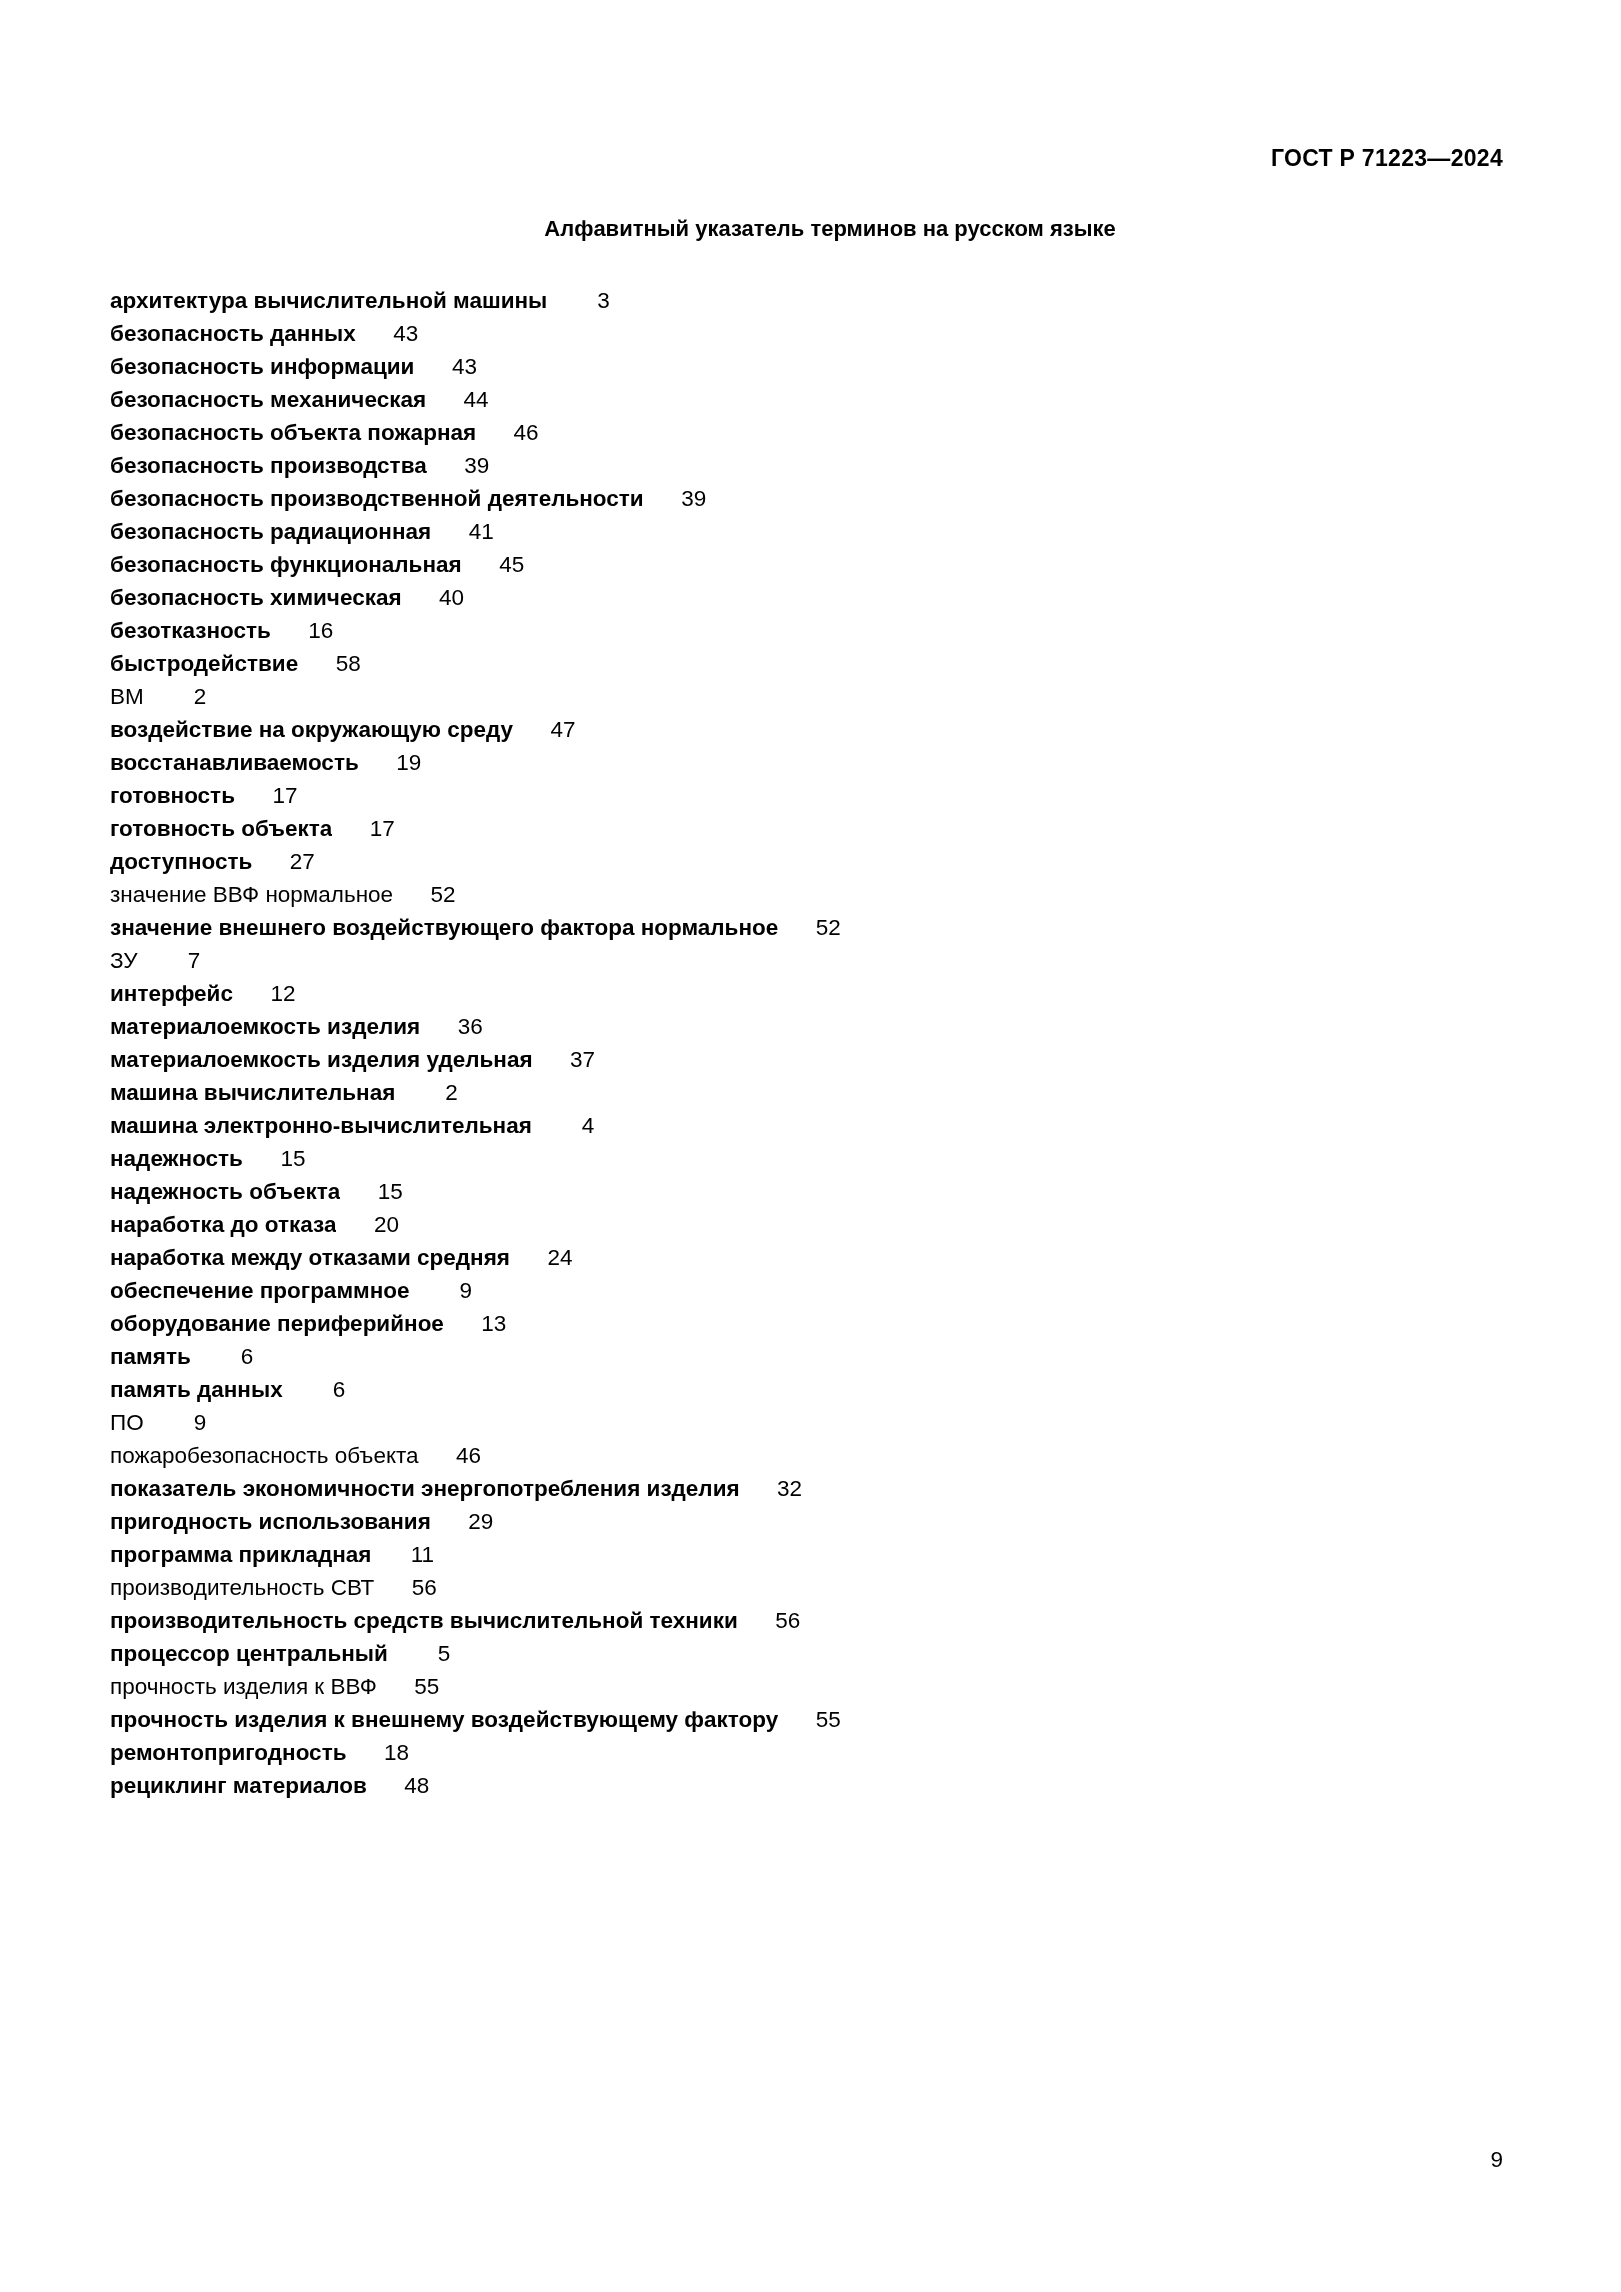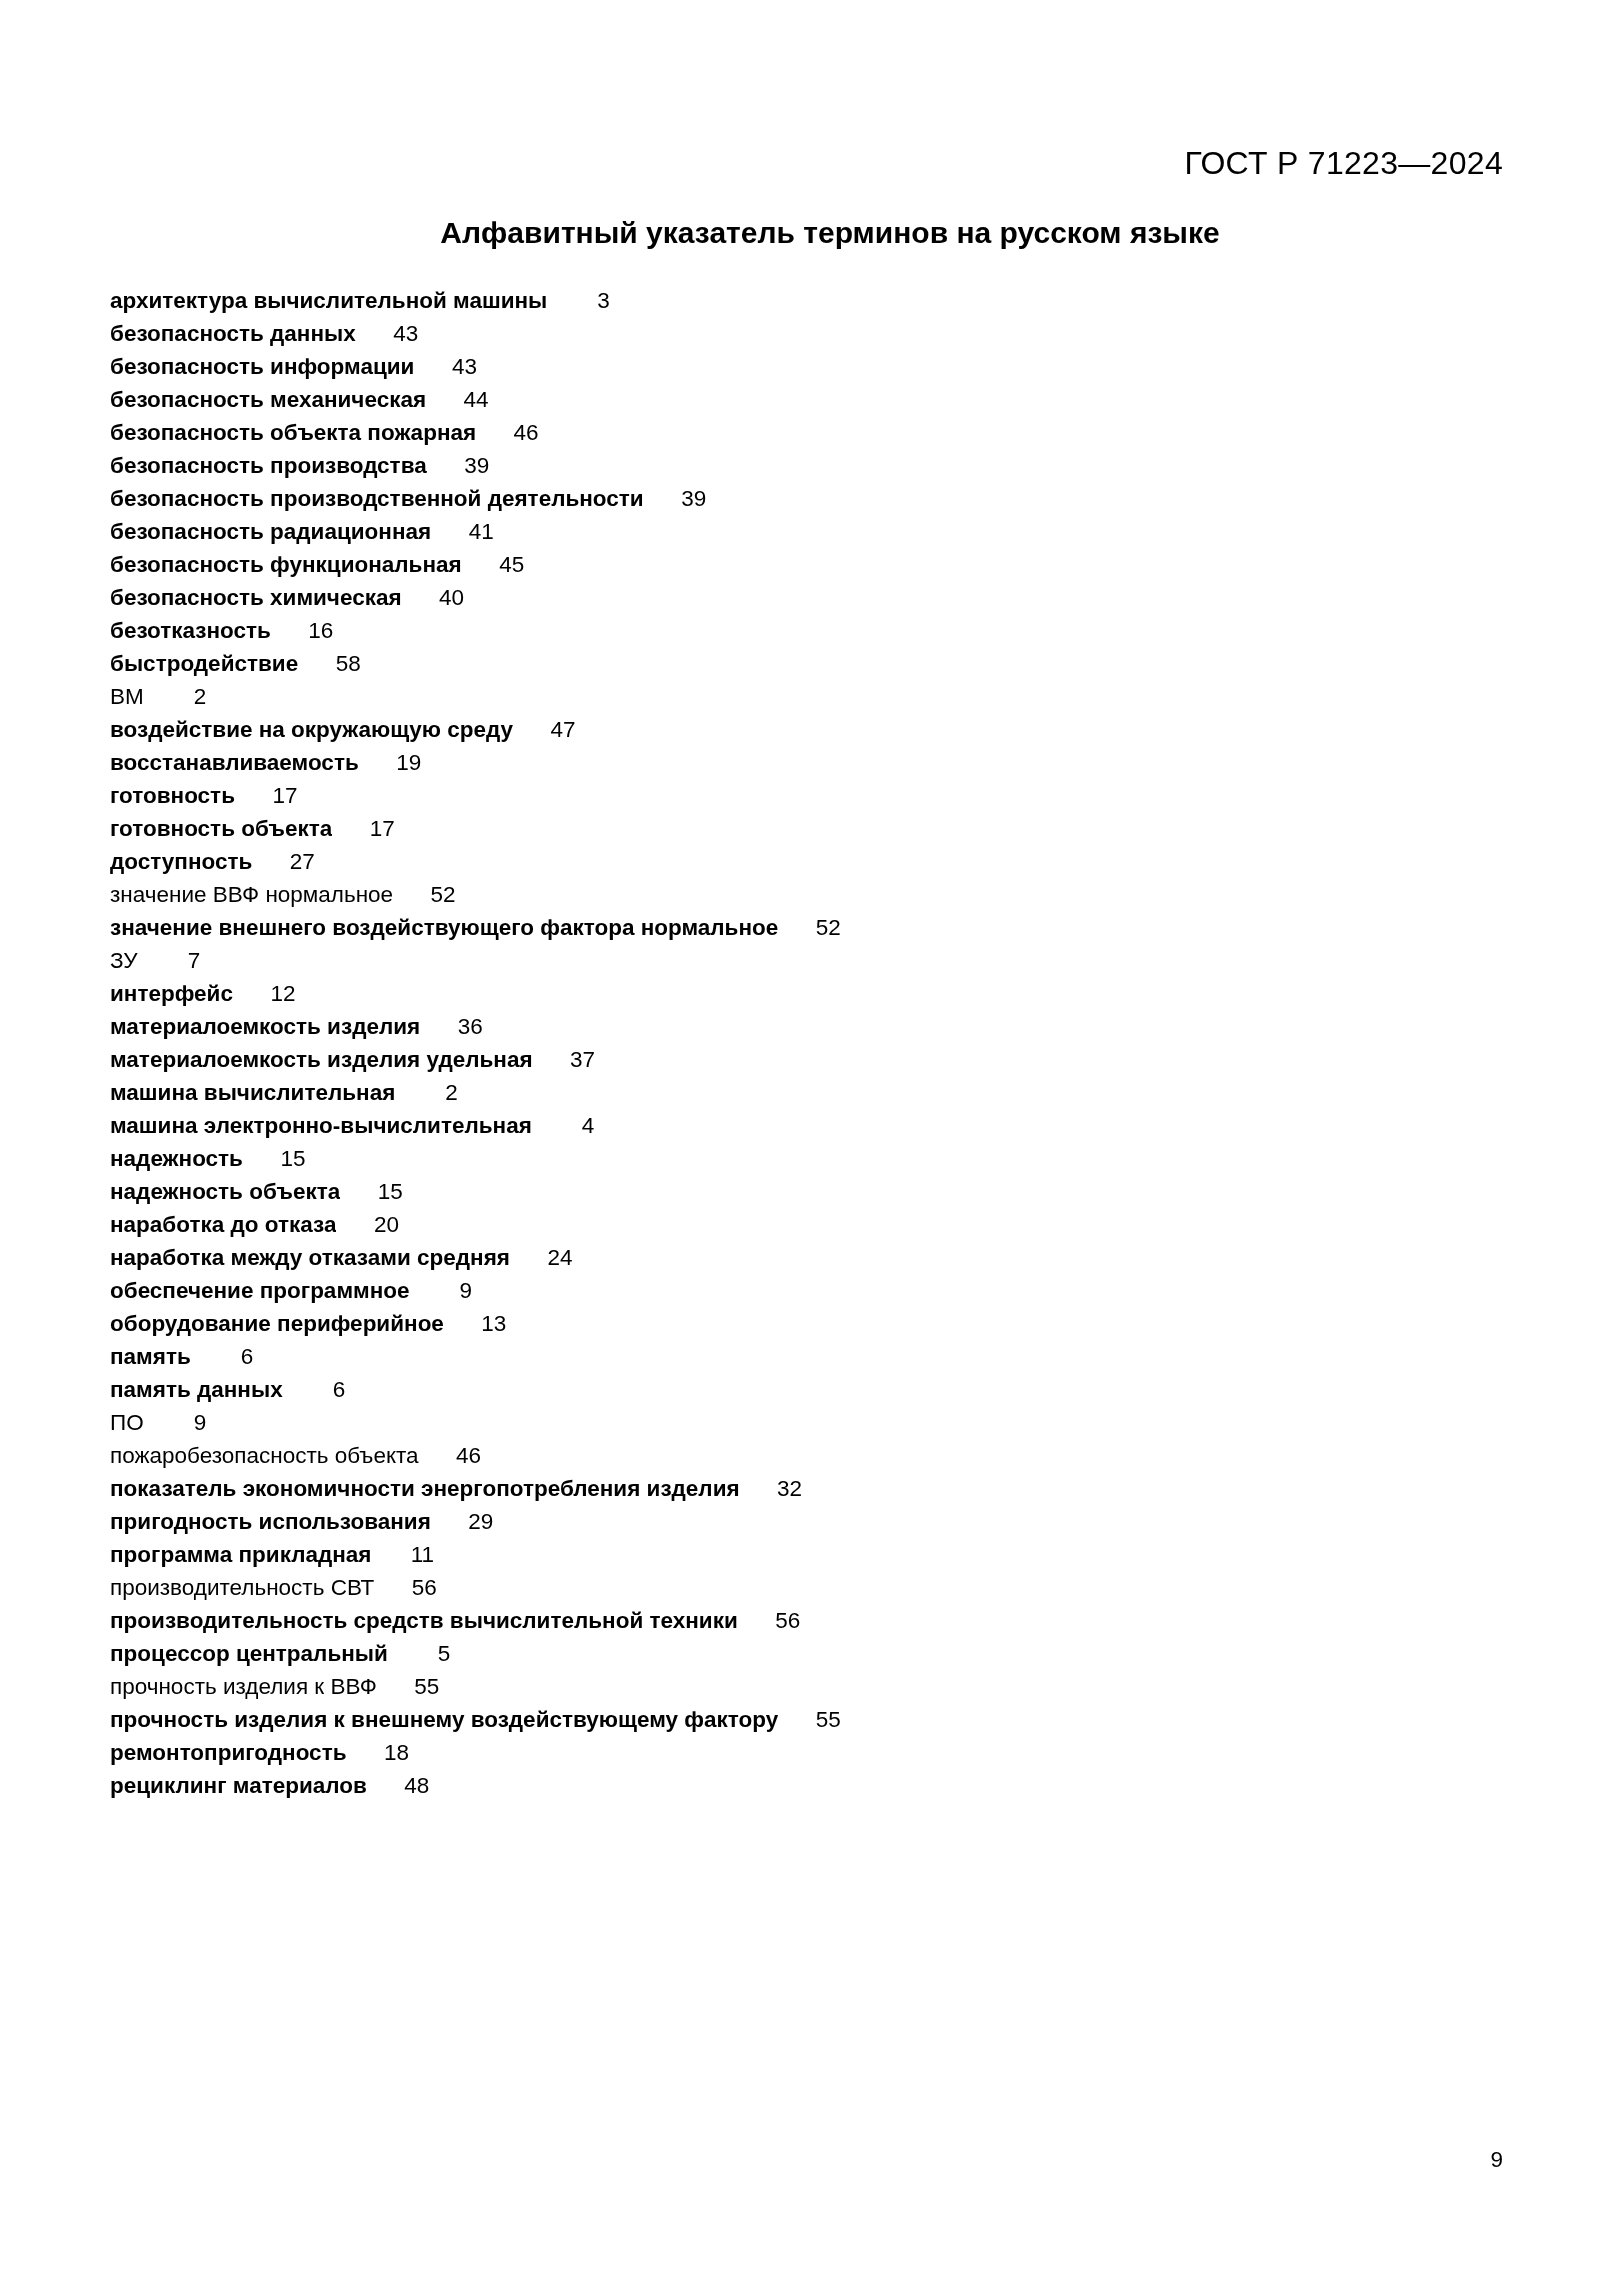--- a/index.html
+++ b/index.html
@@ -16,32 +16,32 @@
     width: 1621px;
     height: 2293px;
     margin: 0 auto;
     background: #ffffff;
     box-sizing: border-box;
   }
   .doc-header {
     position: absolute;
     top: 145px;
     right: 118px;
-    font-size: 32px;
-    font-weight: normal;
+    font-size: 23px;
+    font-weight: bold;
     letter-spacing: 0.3px;
     white-space: nowrap;
   }
   .doc-title {
     position: absolute;
     top: 216px;
     left: 0;
     width: 1621px;
     text-align: center;
-    font-size: 30px;
+    font-size: 22px;
     font-weight: bold;
     padding-left: 39px;
     box-sizing: border-box;
   }
   .index-list {
     position: absolute;
     top: 284px;
     left: 110px;
     width: 1323px;
   }

